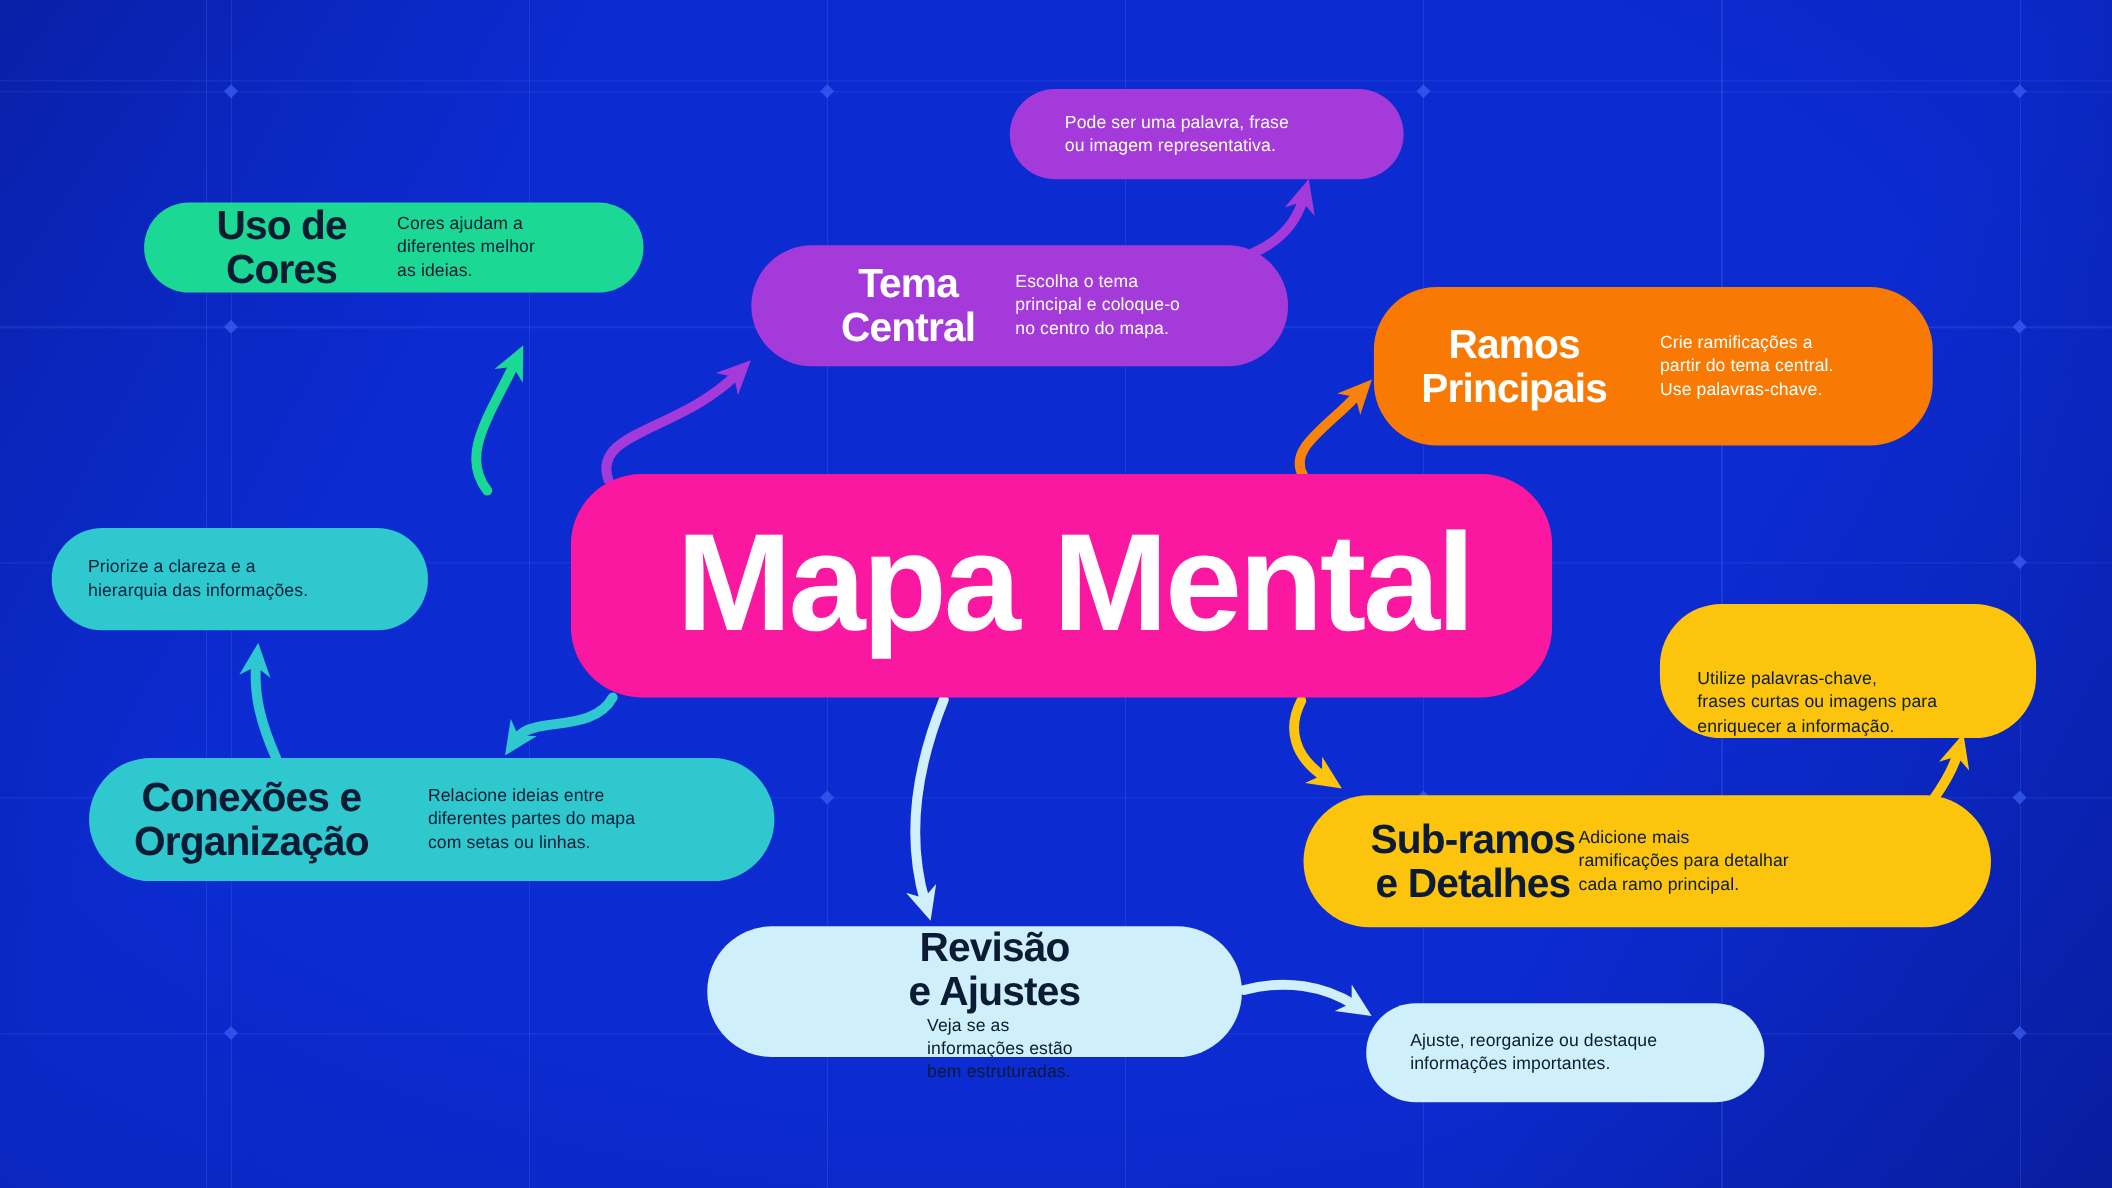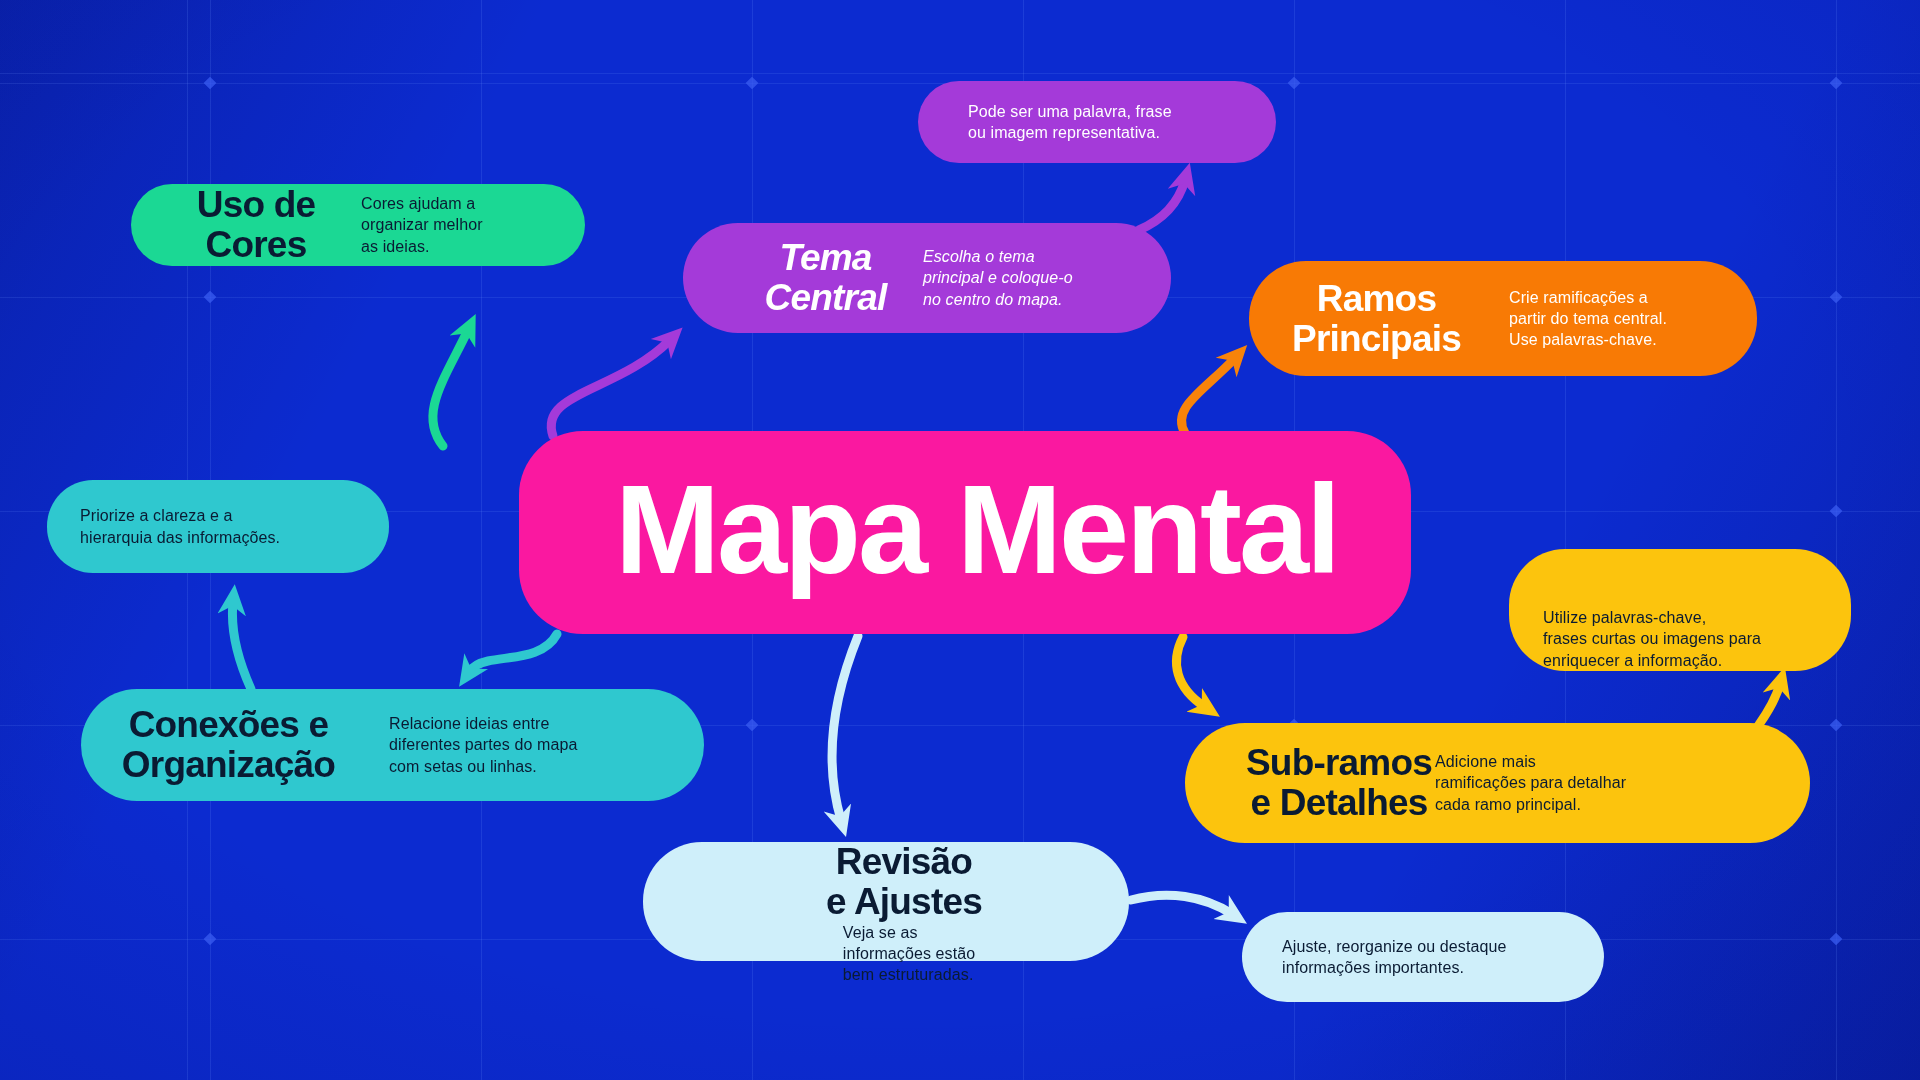--- a/index.html
+++ b/index.html
@@ -36,23 +36,23 @@
   .central{
     left:519px;top:431px;width:892px;height:203px;border-radius:64px;
     justify-content:center;
   }
   .central .central-title{
     font-weight:bold;font-size:126px;letter-spacing:-3px;line-height:1;
     padding-bottom:6px;
   }
   .n-uso{left:131px;top:184px;width:454px;height:82px;border-radius:55px;padding-left:40px;}
   .n-uso .title{width:170px;margin-right:20px;}
-  .n-tema{left:683px;top:223px;width:488px;height:110px;border-radius:55px;padding-left:50px;font-style:italic;}
+  .n-tema{left:683px;top:223px;width:488px;height:110px;border-radius:55px;padding-left:50px;}
   .n-tema .title{width:185px;margin-right:5px;}
-  .n-ramos{left:1249px;top:261px;width:508px;height:115px;border-radius:57px;padding-left:35px;}
+  .n-ramos{left:1249px;top:261px;width:508px;height:144px;border-radius:57px;padding-left:35px;}
   .n-ramos .title{width:185px;margin-right:40px;}
   .n-conexoes{left:81px;top:689px;width:623px;height:112px;border-radius:58px;padding-left:25px;gap:30px;}
   .n-conexoes .title{width:245px;margin-right:8px;}
   .n-revisao{left:643px;top:842px;width:486px;height:119px;border-radius:59px;padding-left:46px;flex-direction:column;}
   .n-revisao .title{width:212px;margin-right:10px;}
   .n-subramos{left:1185px;top:723px;width:625px;height:120px;border-radius:60px;padding-left:58px;}
   .n-subramos .title{width:192px;}
   .b-pode{left:918px;top:81px;width:358px;height:82px;border-radius:41px;padding-left:50px;}
   .b-priorize{left:47px;top:480px;width:342px;height:93px;border-radius:46px;padding-left:33px;}
   .b-utilize{left:1509px;top:549px;width:342px;height:122px;border-radius:56px;padding-left:34px;align-items:flex-end;}
@@ -132,21 +132,21 @@
     </svg>
 
   <div class="node central" style="background-color: rgb(250, 24, 160); color: rgb(255, 255, 255); padding-left: 23px;">
     <span class="central-title">Mapa Mental</span>
   </div>
 
   <div class="node n-uso" style="background-color: rgb(27, 216, 148); color: rgb(10, 27, 51);">
     <div class="title">Uso de
 Cores</div>
     <div class="body">Cores ajudam a
-organizar melhor
+diferentes melhor
 as ideias.</div>
   </div>
 
   <div class="node n-tema" style="background-color: rgb(164, 58, 217); color: rgb(255, 255, 255);">
     <div class="title">Tema
 Central</div>
     <div class="body">Escolha o tema
 principal e coloque-o
 no centro do mapa.</div>
   </div>

